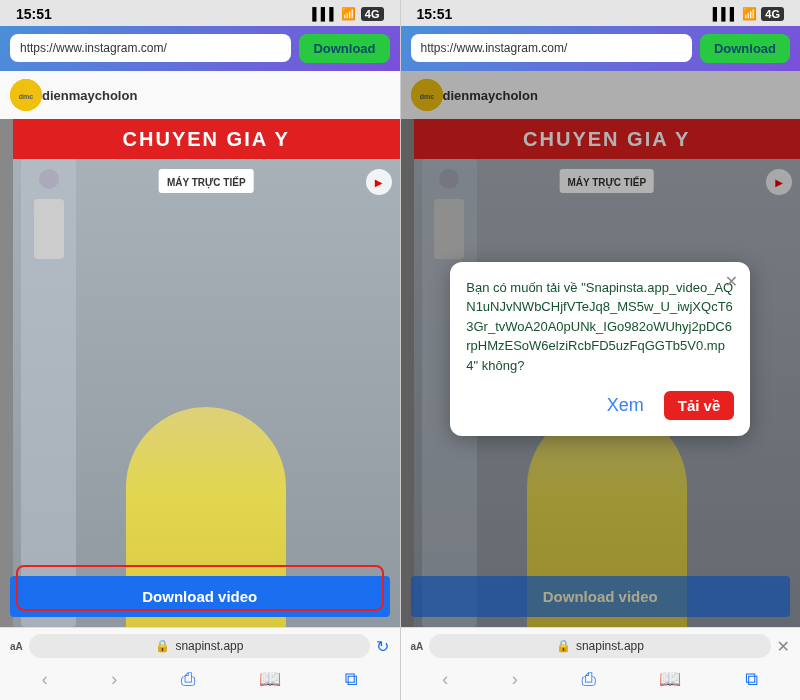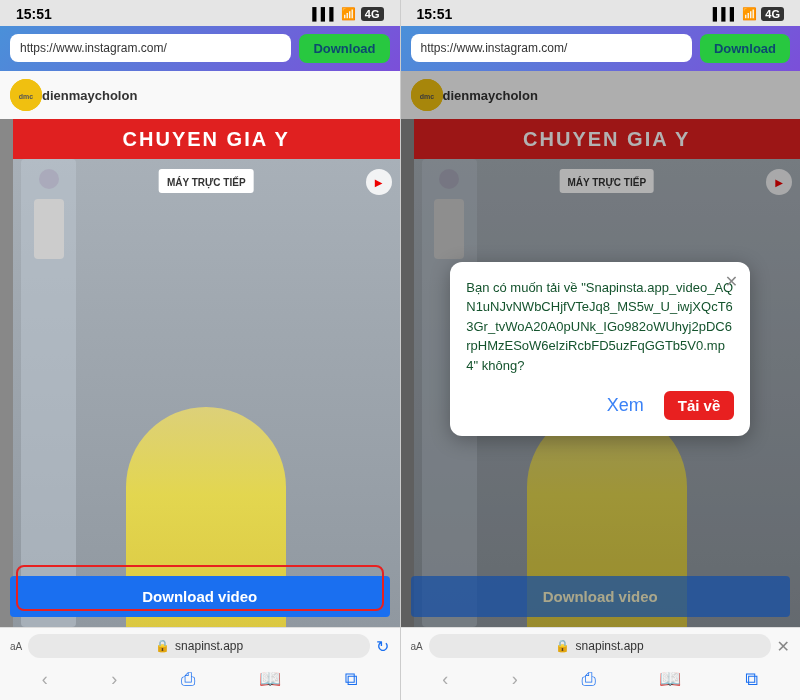--- a/index.html
+++ b/index.html
@@ -165,21 +165,21 @@
     .browser-tab-bar {
       display: flex;
       align-items: center;
       gap: 6px;
       margin-bottom: 6px;
     }
 
     .font-btn {
       font-size: 10px;
       color: #555;
-      font-weight: 400;
+      font-weight: 700;
       background: none;
       border: none;
       cursor: pointer;
     }
 
     .domain-pill {
       flex: 1;
       background: #e8e8e8;
       border-radius: 16px;
       padding: 5px 10px;

